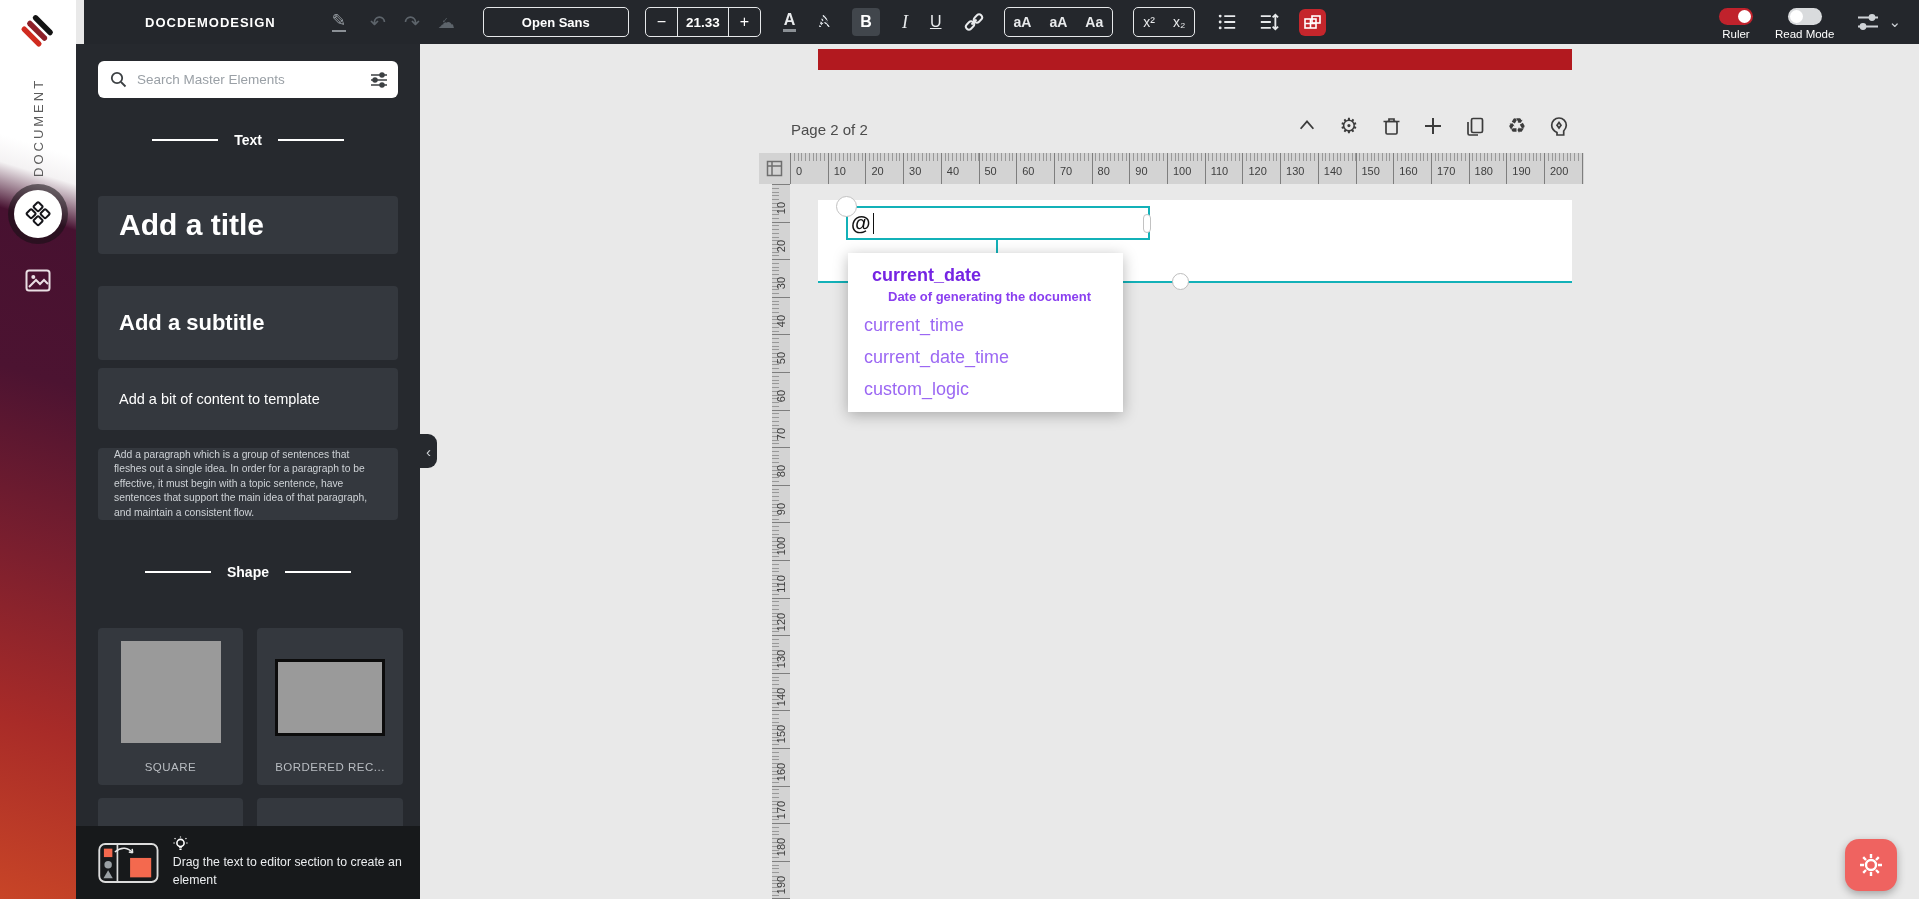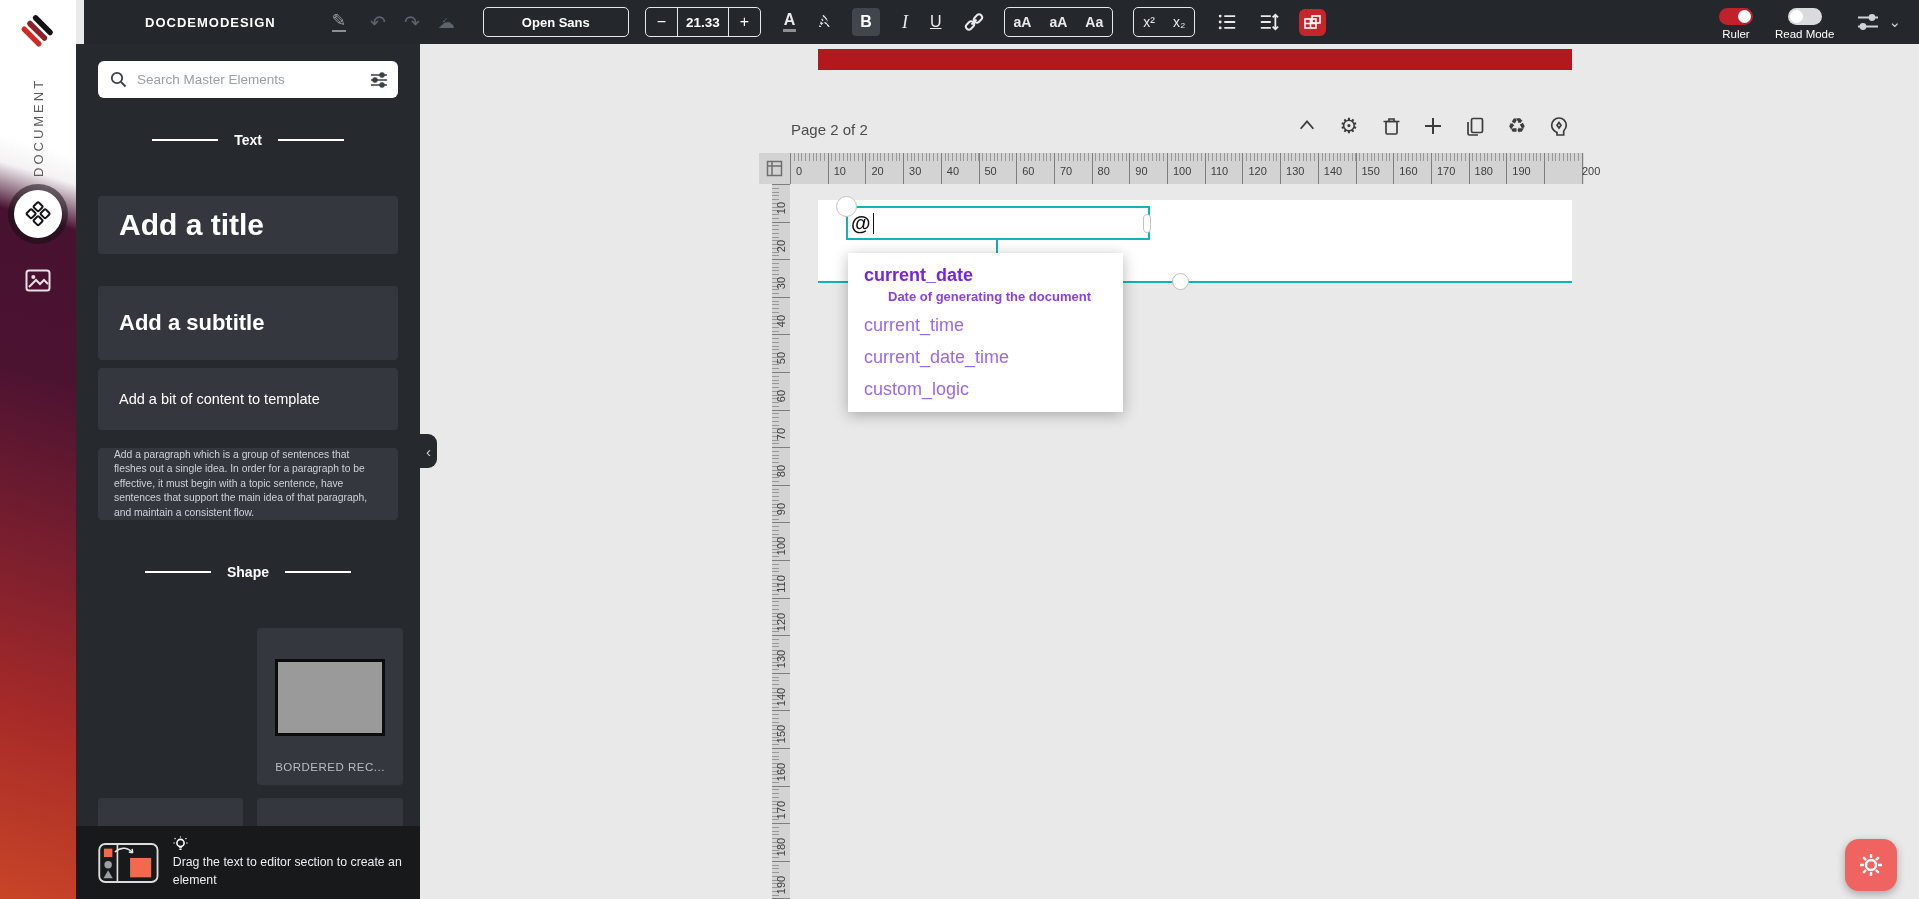--- a/index.html
+++ b/index.html
@@ -104,21 +104,21 @@
   #divider-line { left:818px; top:281px; width:754px; height:2px; background:#13b1b8; z-index:2;}
   #divider-handle { left:1172px; top:273px; width:17px; height:17px; border-radius:50%; background:#fff; border:1.5px solid #bdbdbd; z-index:3; cursor:pointer;}
   #sel-textbox { left:846px; top:206px; width:304px; height:34px; background:#fff; border:2px solid #13b1b8; z-index:2;
     display:flex; align-items:center; padding-left:3px; cursor:text;}
   #at-char { font-size:20px; font-weight:bold; color:#111;}
   #caret { width:1.5px; height:21px; background:#111; margin-left:2px;}
   #tb-handle-tl { left:836px; top:196px; width:21px; height:21px; border-radius:50%; background:#fff; border:1.5px solid #c2c2c2; z-index:3; cursor:pointer;}
   #tb-handle-r { left:1143px; top:214px; width:8px; height:19px; border-radius:4px; background:#fff; border:1.5px solid #c2c2c2; z-index:3; cursor:pointer;}
   #connector { left:996px; top:240px; width:2px; height:14px; background:#13b1b8; z-index:2;}
   #dropdown { left:848px; top:253px; width:275px; background:#fff; z-index:4; box-shadow:0 3px 14px rgba(0,0,0,.28); padding:12px 0 12px 0;}
-  #dd-primary { padding-left:16px; color:#7524e3; font-weight:bold; font-size:18px; cursor:pointer;}
+  #dd-primary { padding-left:24px; color:#7524e3; font-weight:bold; font-size:18px; cursor:pointer;}
   #dd-desc { padding-left:40px; color:#8a3ff0; font-weight:bold; font-size:13px; margin-top:3px;}
   .dd-item { padding-left:16px; color:#9b67f3; font-size:18px; margin-top:11px; cursor:pointer;}
   #fab { left:1845px; top:839px; width:52px; height:52px; border-radius:14px; background:#ef6360;
     display:flex; align-items:center; justify-content:center; box-shadow:0 3px 8px rgba(0,0,0,.3); cursor:pointer; z-index:40;}
 </style>
 </head>
 <body>
 
 <div id="rail" class="abs">
   <svg id="rail-logo" class="abs" viewBox="0 0 38 38">
@@ -266,20 +266,24 @@
       <span>Add a bit of content to template</span>
     </div>
   <div id="card-paragraph" class="pcard abs">
       <span>Add a paragraph which is a group of sentences that fleshes out a single idea. In order for a paragraph to be effective, it must begin with a topic sentence, have sentences that support the main idea of that paragraph, and maintain a consistent flow.</span>
     </div>
 
   <div id="head-shape" class="sec-head abs">
       <span>Shape</span>
     </div>
 
+  <div id="shape-square" class="shape-card abs">
+    <div id="sq-glyph"></div>
+    <div class="lbl">SQUARE</div>
+  </div>
   <div id="shape-brect" class="shape-card abs">
     <div id="br-glyph"></div>
     <div class="lbl">BORDERED REC...</div>
   </div>
   <div id="peek1" class="peek abs"></div>
   <div id="peek2" class="peek abs"></div>
 
   <div id="hintbar" class="abs">
     <svg width="72" height="48" viewBox="0 0 72 48">
       <rect x="1.5" y="1.5" width="69" height="45" rx="7" fill="none" stroke="#dcdcdc" stroke-width="2.2"></rect>
@@ -376,21 +380,21 @@
     <span style="left: 383px;">100</span>
     <span style="left: 420.7px;">110</span>
     <span style="left: 458.4px;">120</span>
     <span style="left: 496.1px;">130</span>
     <span style="left: 533.8px;">140</span>
     <span style="left: 571.5px;">150</span>
     <span style="left: 609.2px;">160</span>
     <span style="left: 646.9px;">170</span>
     <span style="left: 684.6px;">180</span>
     <span style="left: 722.3px;">190</span>
-    <span style="left: 760px; margin-left: 32px;">200</span>
+    <span style="left: 760px;">200</span>
   </div>
 <div id="vruler" class="abs">
     <span style="top: 17px;">10</span>
     <span style="top: 54.6px;">20</span>
     <span style="top: 92.2px;">30</span>
     <span style="top: 129.8px;">40</span>
     <span style="top: 167.4px;">50</span>
     <span style="top: 205px;">60</span>
     <span style="top: 242.6px;">70</span>
     <span style="top: 280.2px;">80</span>

